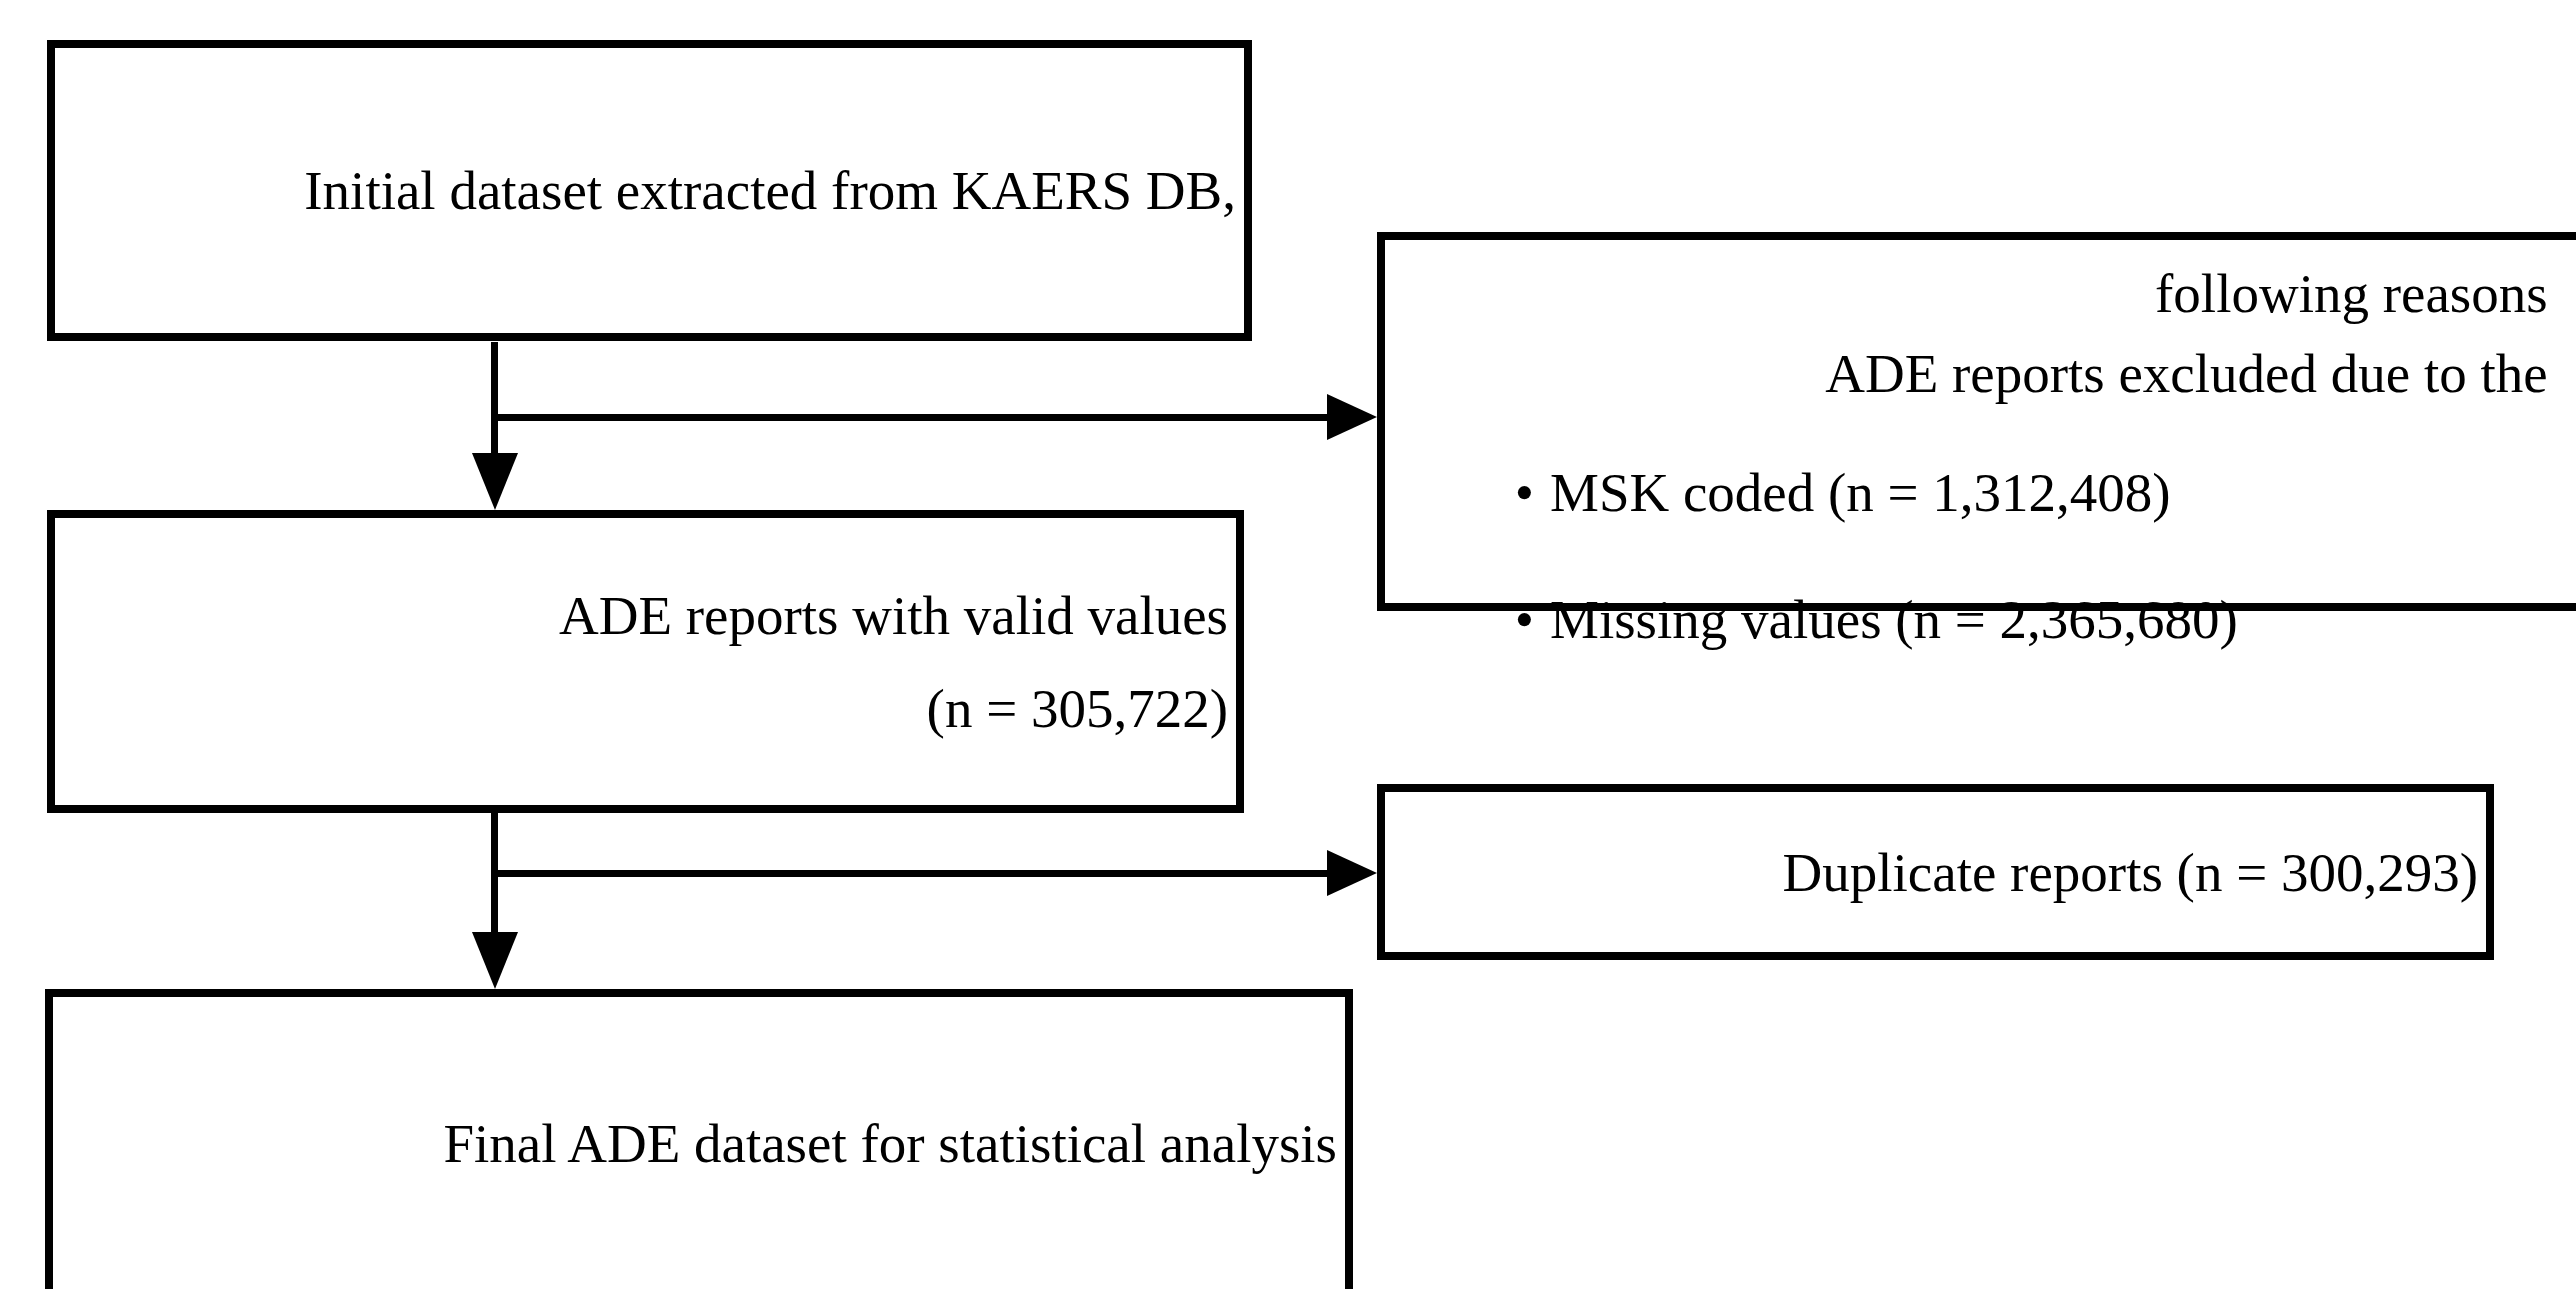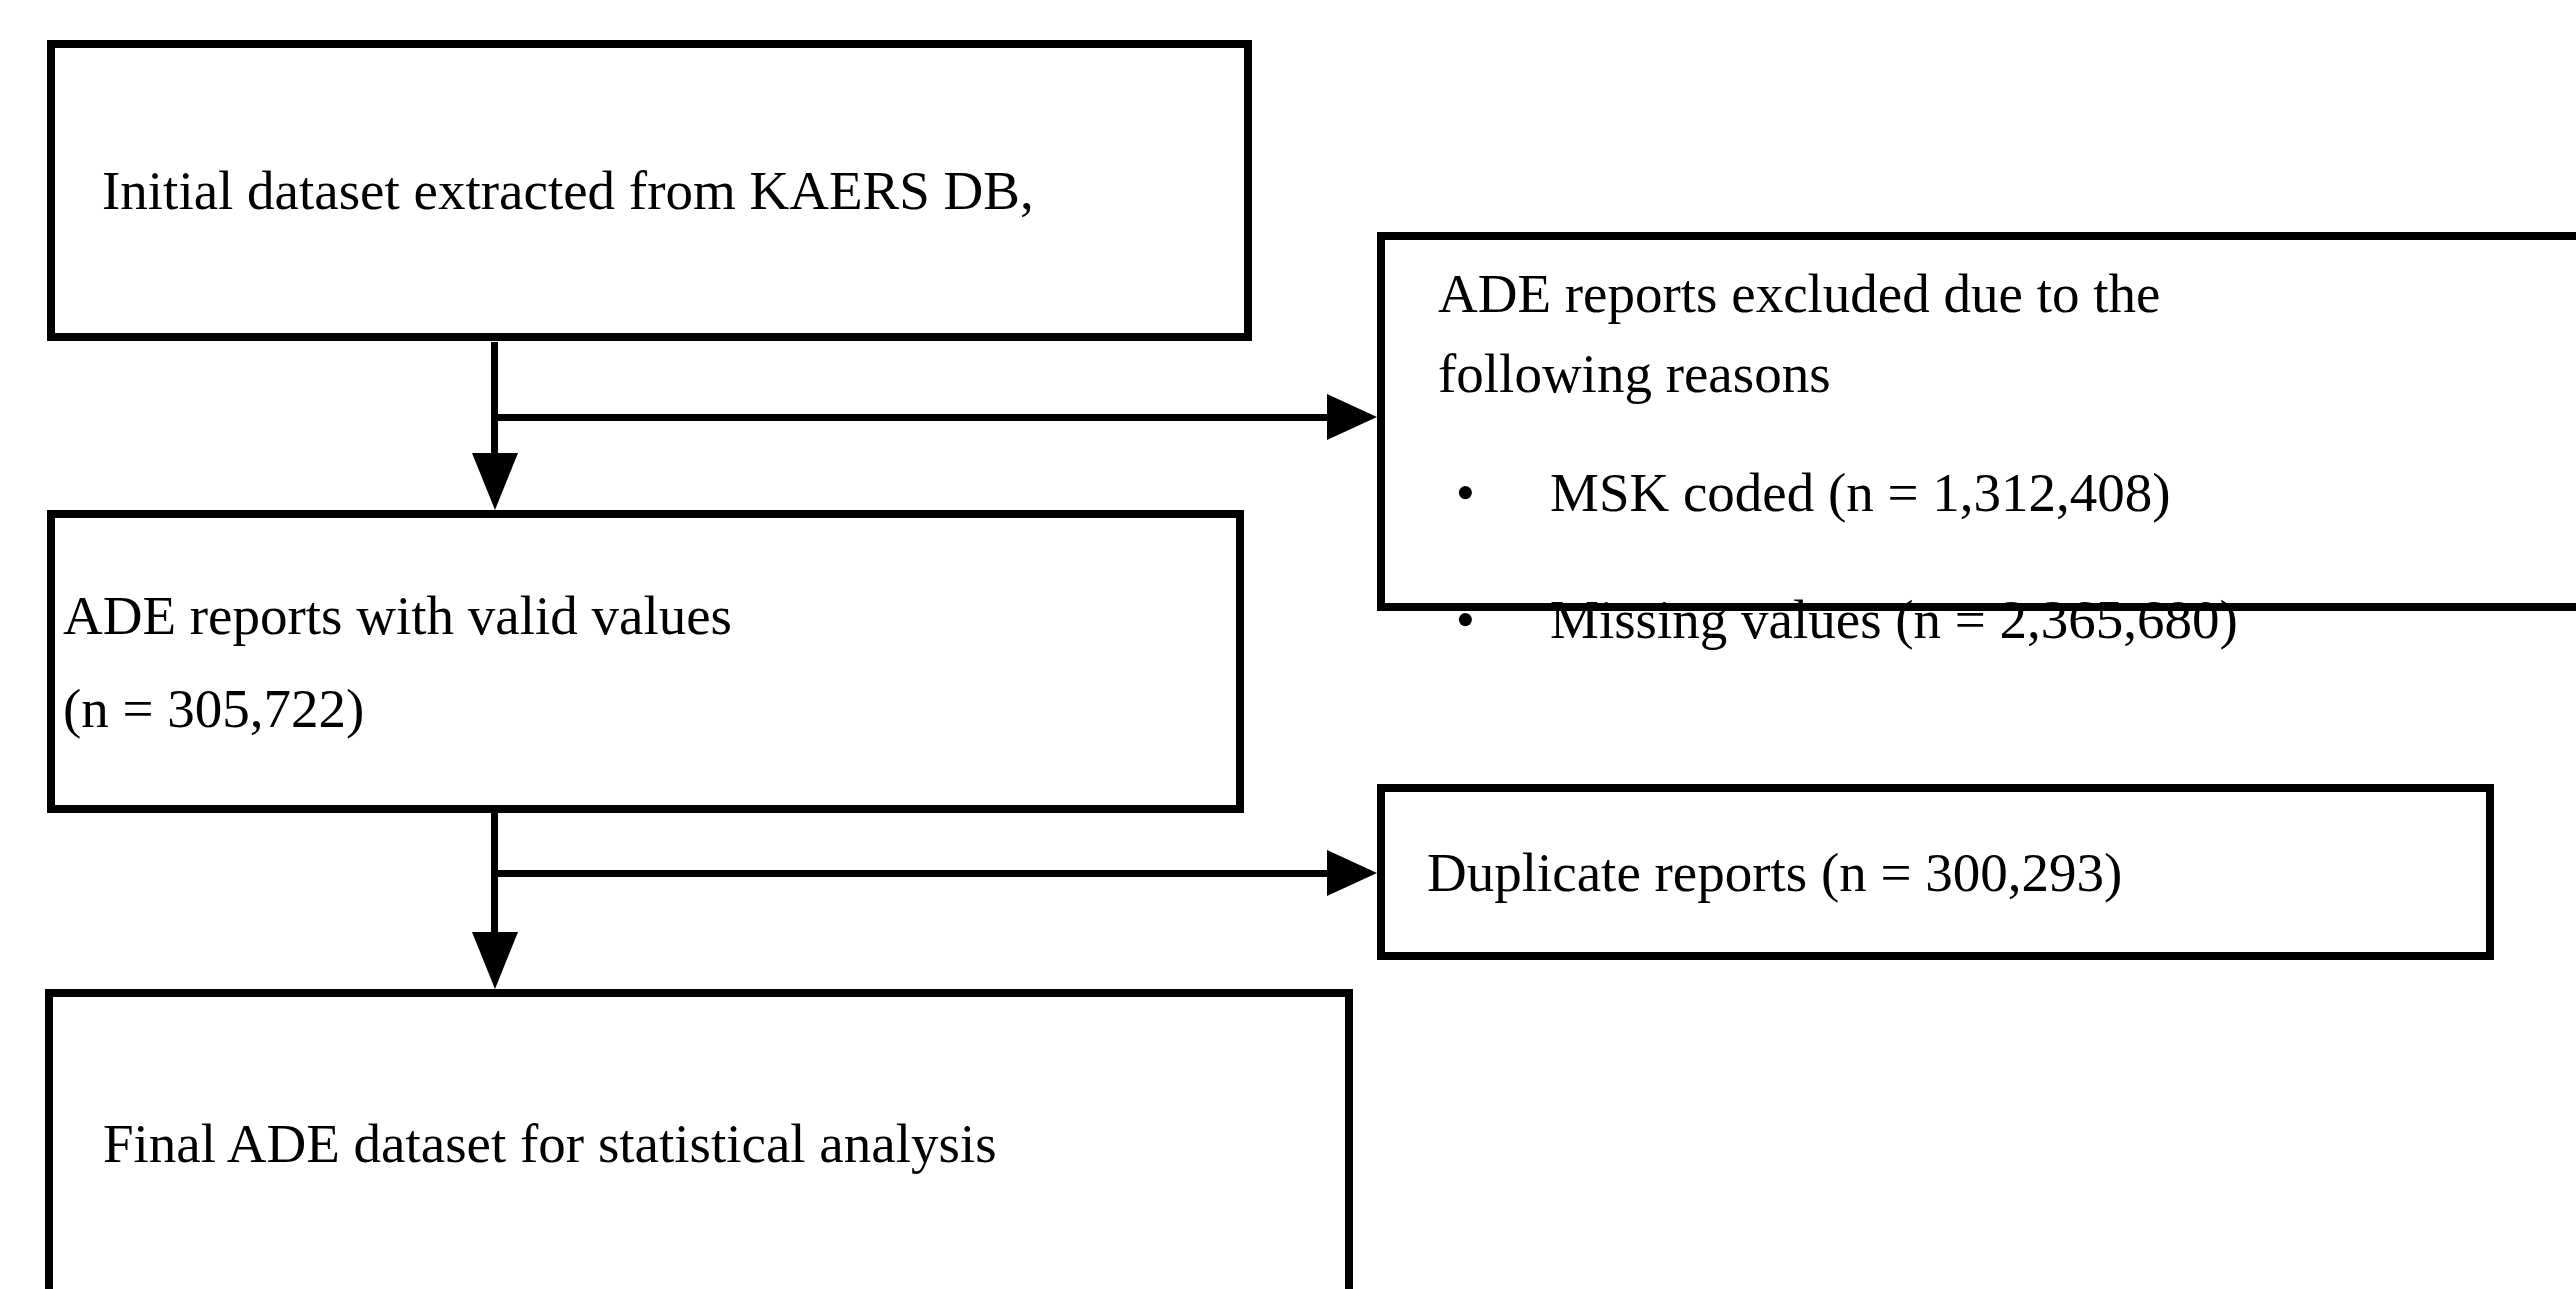--- a/index.html
+++ b/index.html
@@ -1,15 +1,15 @@
 <!DOCTYPE html>
 <html style="font-size:13px"><head>
 <meta charset="utf-8">
 <style>
-  * { margin: 8px; padding: 0; box-sizing: border-box; }
+  * { margin: 8px; padding: 0; box-sizing: border-box; text-align: right; }
   html, body {
     width: 2576px; height: 1290px;
     background: #ffffff;
   }
   body {
     position: relative;
     font-family: "Liberation Serif", "DejaVu Serif", serif;
     color: #000000;
     font-size: 55px;
     line-height: 77px;
@@ -65,22 +65,22 @@
 </head>
 <body>
 
 <div>
 
   <div class="box vcenter" id="box-initial">
     <div>Initial dataset extracted from KAERS DB,</div>
   </div>
 
   <div class="box" id="box-excluded">
+    <div class="heading-line">following reasons</div>
     <div class="heading-line">ADE reports excluded due to the</div>
-    <div class="heading-line">following reasons</div>
     <div class="bullet-row">
       <span class="bullet-marker">•</span>
       <span>MSK coded (n = 1,312,408)</span>
     </div>
     <div class="bullet-row">
       <span class="bullet-marker">•</span>
       <span>Missing values (n = 2,365,680)</span>
     </div>
   </div>
 

